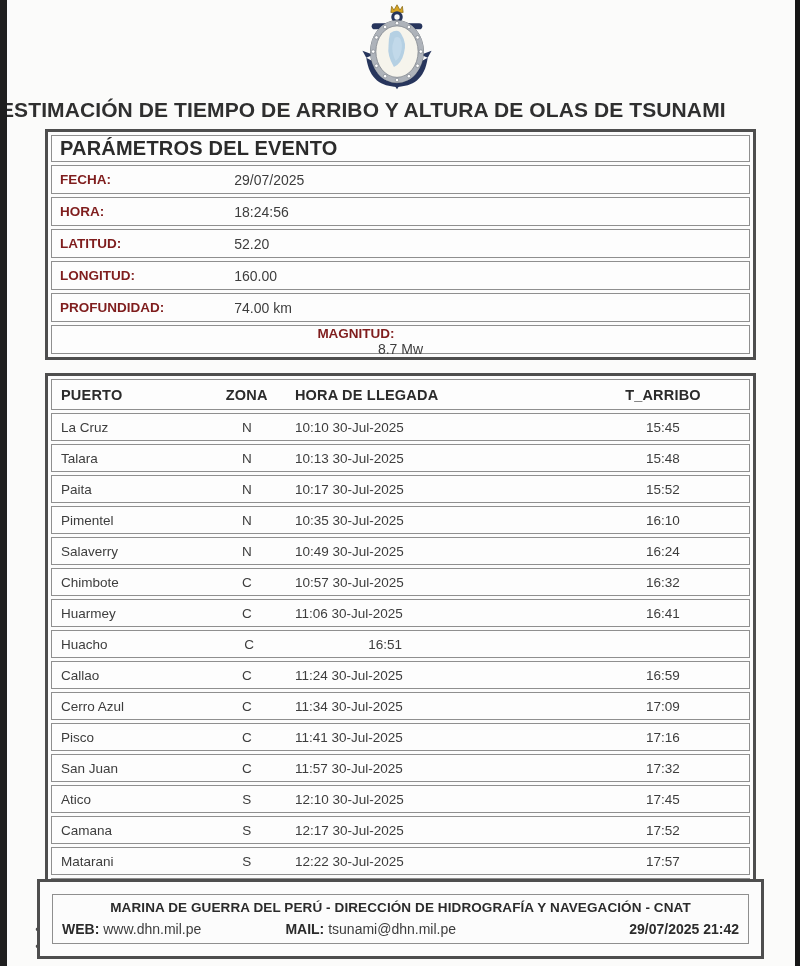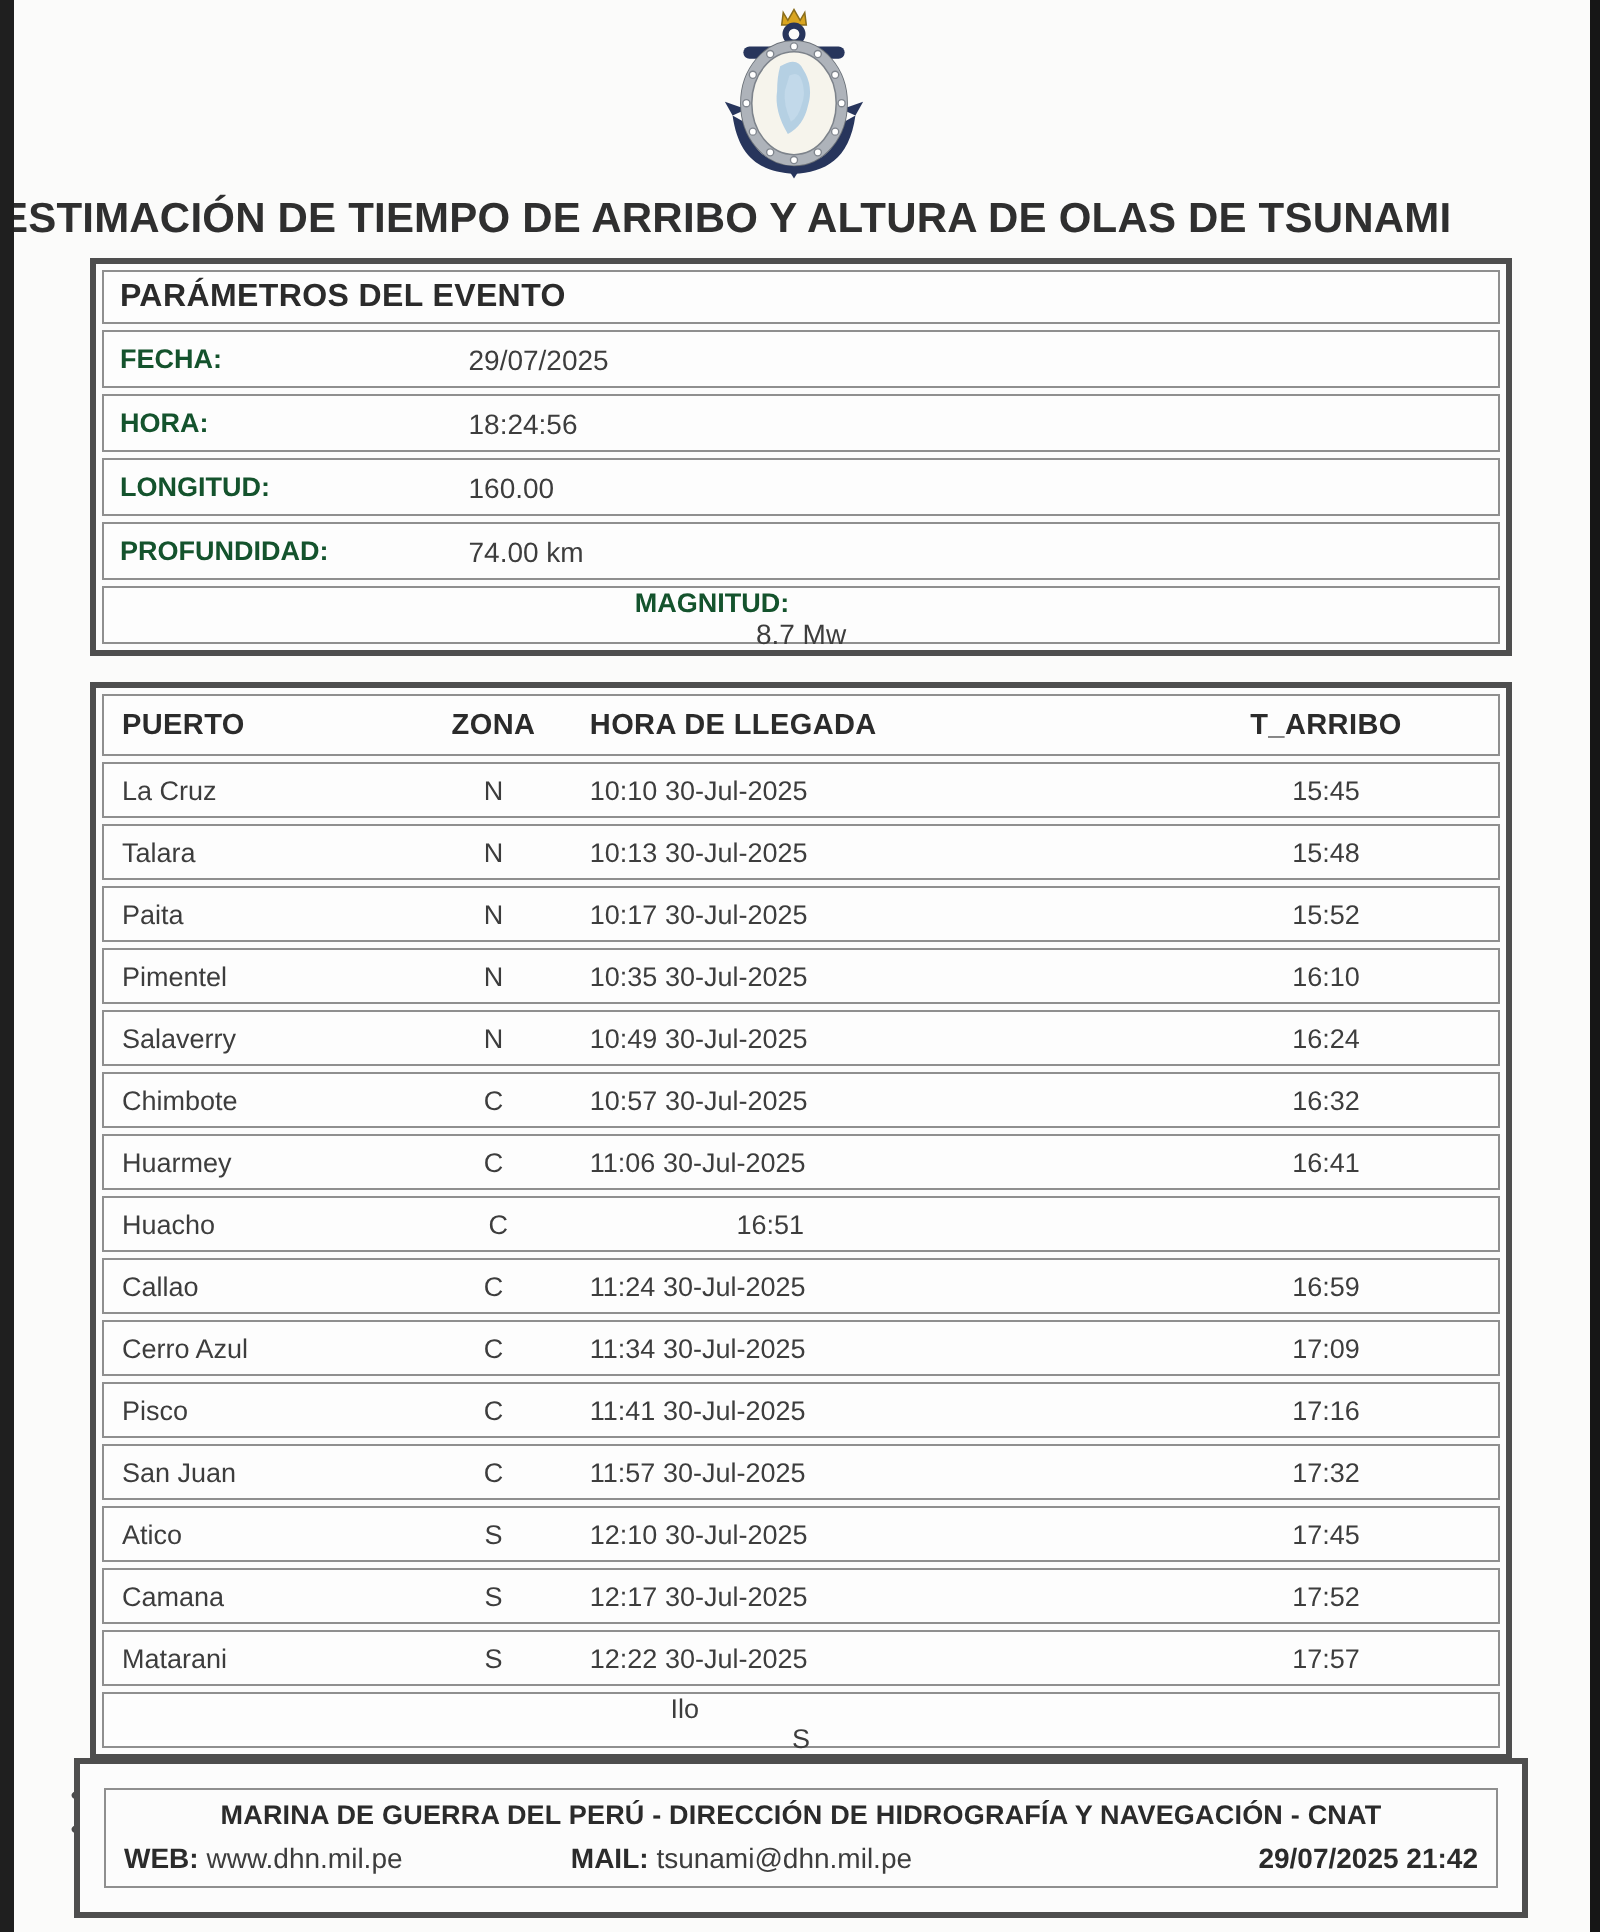--- a/index.html
+++ b/index.html
@@ -26,22 +26,22 @@
   .doc-title{text-align:left;font-size:21px;font-weight:700;color:#2f2f2f;margin:6px 0 7px;letter-spacing:.1px;}
 
   
   .boxed{margin:0 44px 0 45px;border:3px solid #4e4e4e;background:#fcfcfc;padding:3px;}
   .brow{border:1px solid #8f8f8f;background:#fdfdfd;display:flex;align-items:center;margin-bottom:3px;}
   .brow:last-child{margin-bottom:0;flex-direction:column;}
 
   
   .params .brow{height:27px;}
   .params .head{height:25px;}
-  .params .head .htxt{font-size:16px;font-weight:700;color:#2b2b2b;padding-left:8px;letter-spacing:.2px;}
-  .p-label{width:25%;padding-left:8px;font-size:13.5px;font-weight:700;color:#14532d;}
+  .params .head .htxt{font-size:20px;font-weight:700;color:#2b2b2b;padding-left:8px;letter-spacing:.2px;}
+  .p-label{width:25%;padding-left:8px;font-size:13.5px;font-weight:700;color:#7f1d1d;}
   .p-value{font-size:14px;color:#3d3d3d;}
 
   
   .atable{margin-top:13px;}
   .atable .brow{height:26px;}
   .atable .head{height:29px;}
   .col-puerto{width:20%;padding-left:9px;text-align:left;}
   .col-zona{width:14%;text-align:center;}
   .col-hora{width:41%;text-align:left;}
   .col-arribo{width:25%;text-align:center;}
@@ -120,20 +120,24 @@
       <div class="brow">
         <span class="p-label">FECHA:</span>
         <span class="p-value">29/07/2025</span>
       </div>
 
       <div class="brow">
         <span class="p-label">HORA:</span>
         <span class="p-value">18:24:56</span>
       </div>
 
+      <div class="brow">
+        <span class="p-label">LATITUD:</span>
+        <span class="p-value">52.20</span>
+      </div>
 
       <div class="brow">
         <span class="p-label">LONGITUD:</span>
         <span class="p-value">160.00</span>
       </div>
 
       <div class="brow">
         <span class="p-label">PROFUNDIDAD:</span>
         <span class="p-value">74.00 km</span>
       </div>

